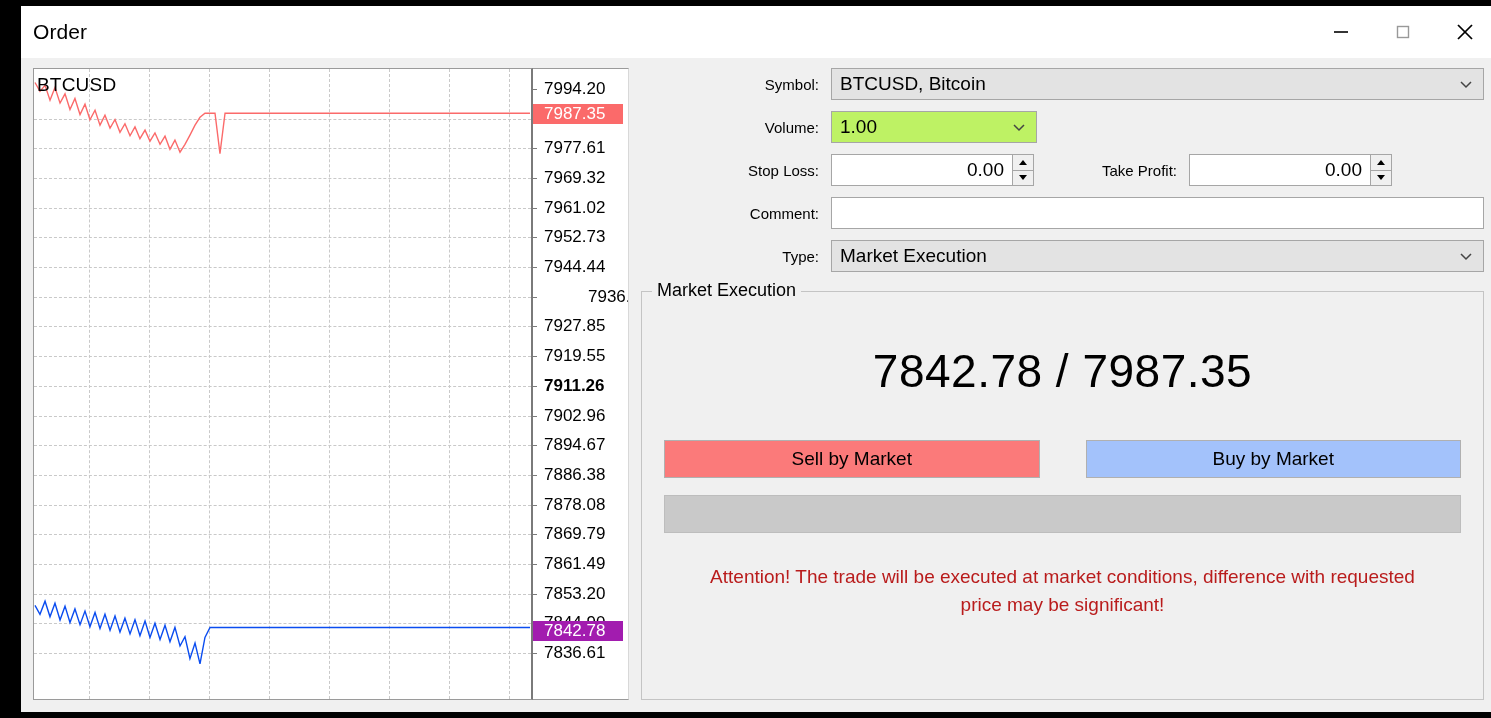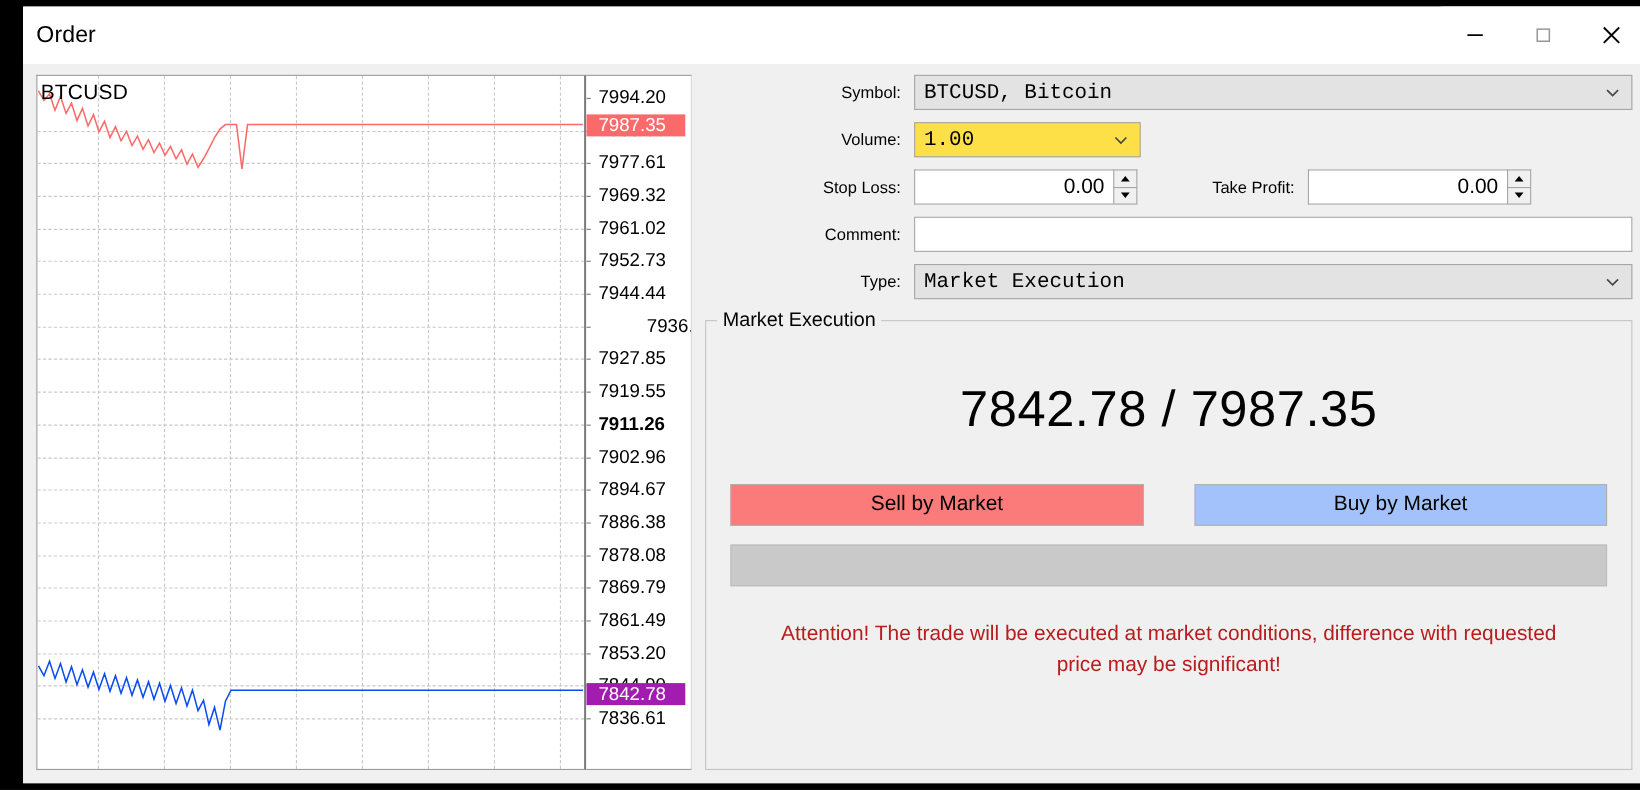--- a/index.html
+++ b/index.html
@@ -121,22 +121,22 @@
   .lbl.narrow { width: 155px; min-width: 155px; }
   .combo {
     height: 32px;
     border: 1px solid #a6a6a6;
     background: #e3e3e3;
     display: flex; align-items: center;
     font-size: 19px; color: #000;
     padding: 0 8px 0 8px;
     position: relative;
   }
-  .combo.editable { background: #fde047; }
-  .combo .cval { flex: 1; font-family: Liberation Mono, monospace; }
+  .combo.editable { background: #bef264; }
+  .combo .cval { flex: 1; }
   .chev { width: 18px; height: 18px; flex: none; }
   .spin-wrap { display: flex; height: 32px; }
   .spin-field {
     border: 1px solid #a6a6a6; border-right: none;
     background: #fff; font-size: 19px; color: #000;
     display: flex; align-items: center; justify-content: flex-end;
     padding-right: 8px;
   }
   .spin-btns { display: flex; flex-direction: column; width: 22px; }
   .spin-b {

